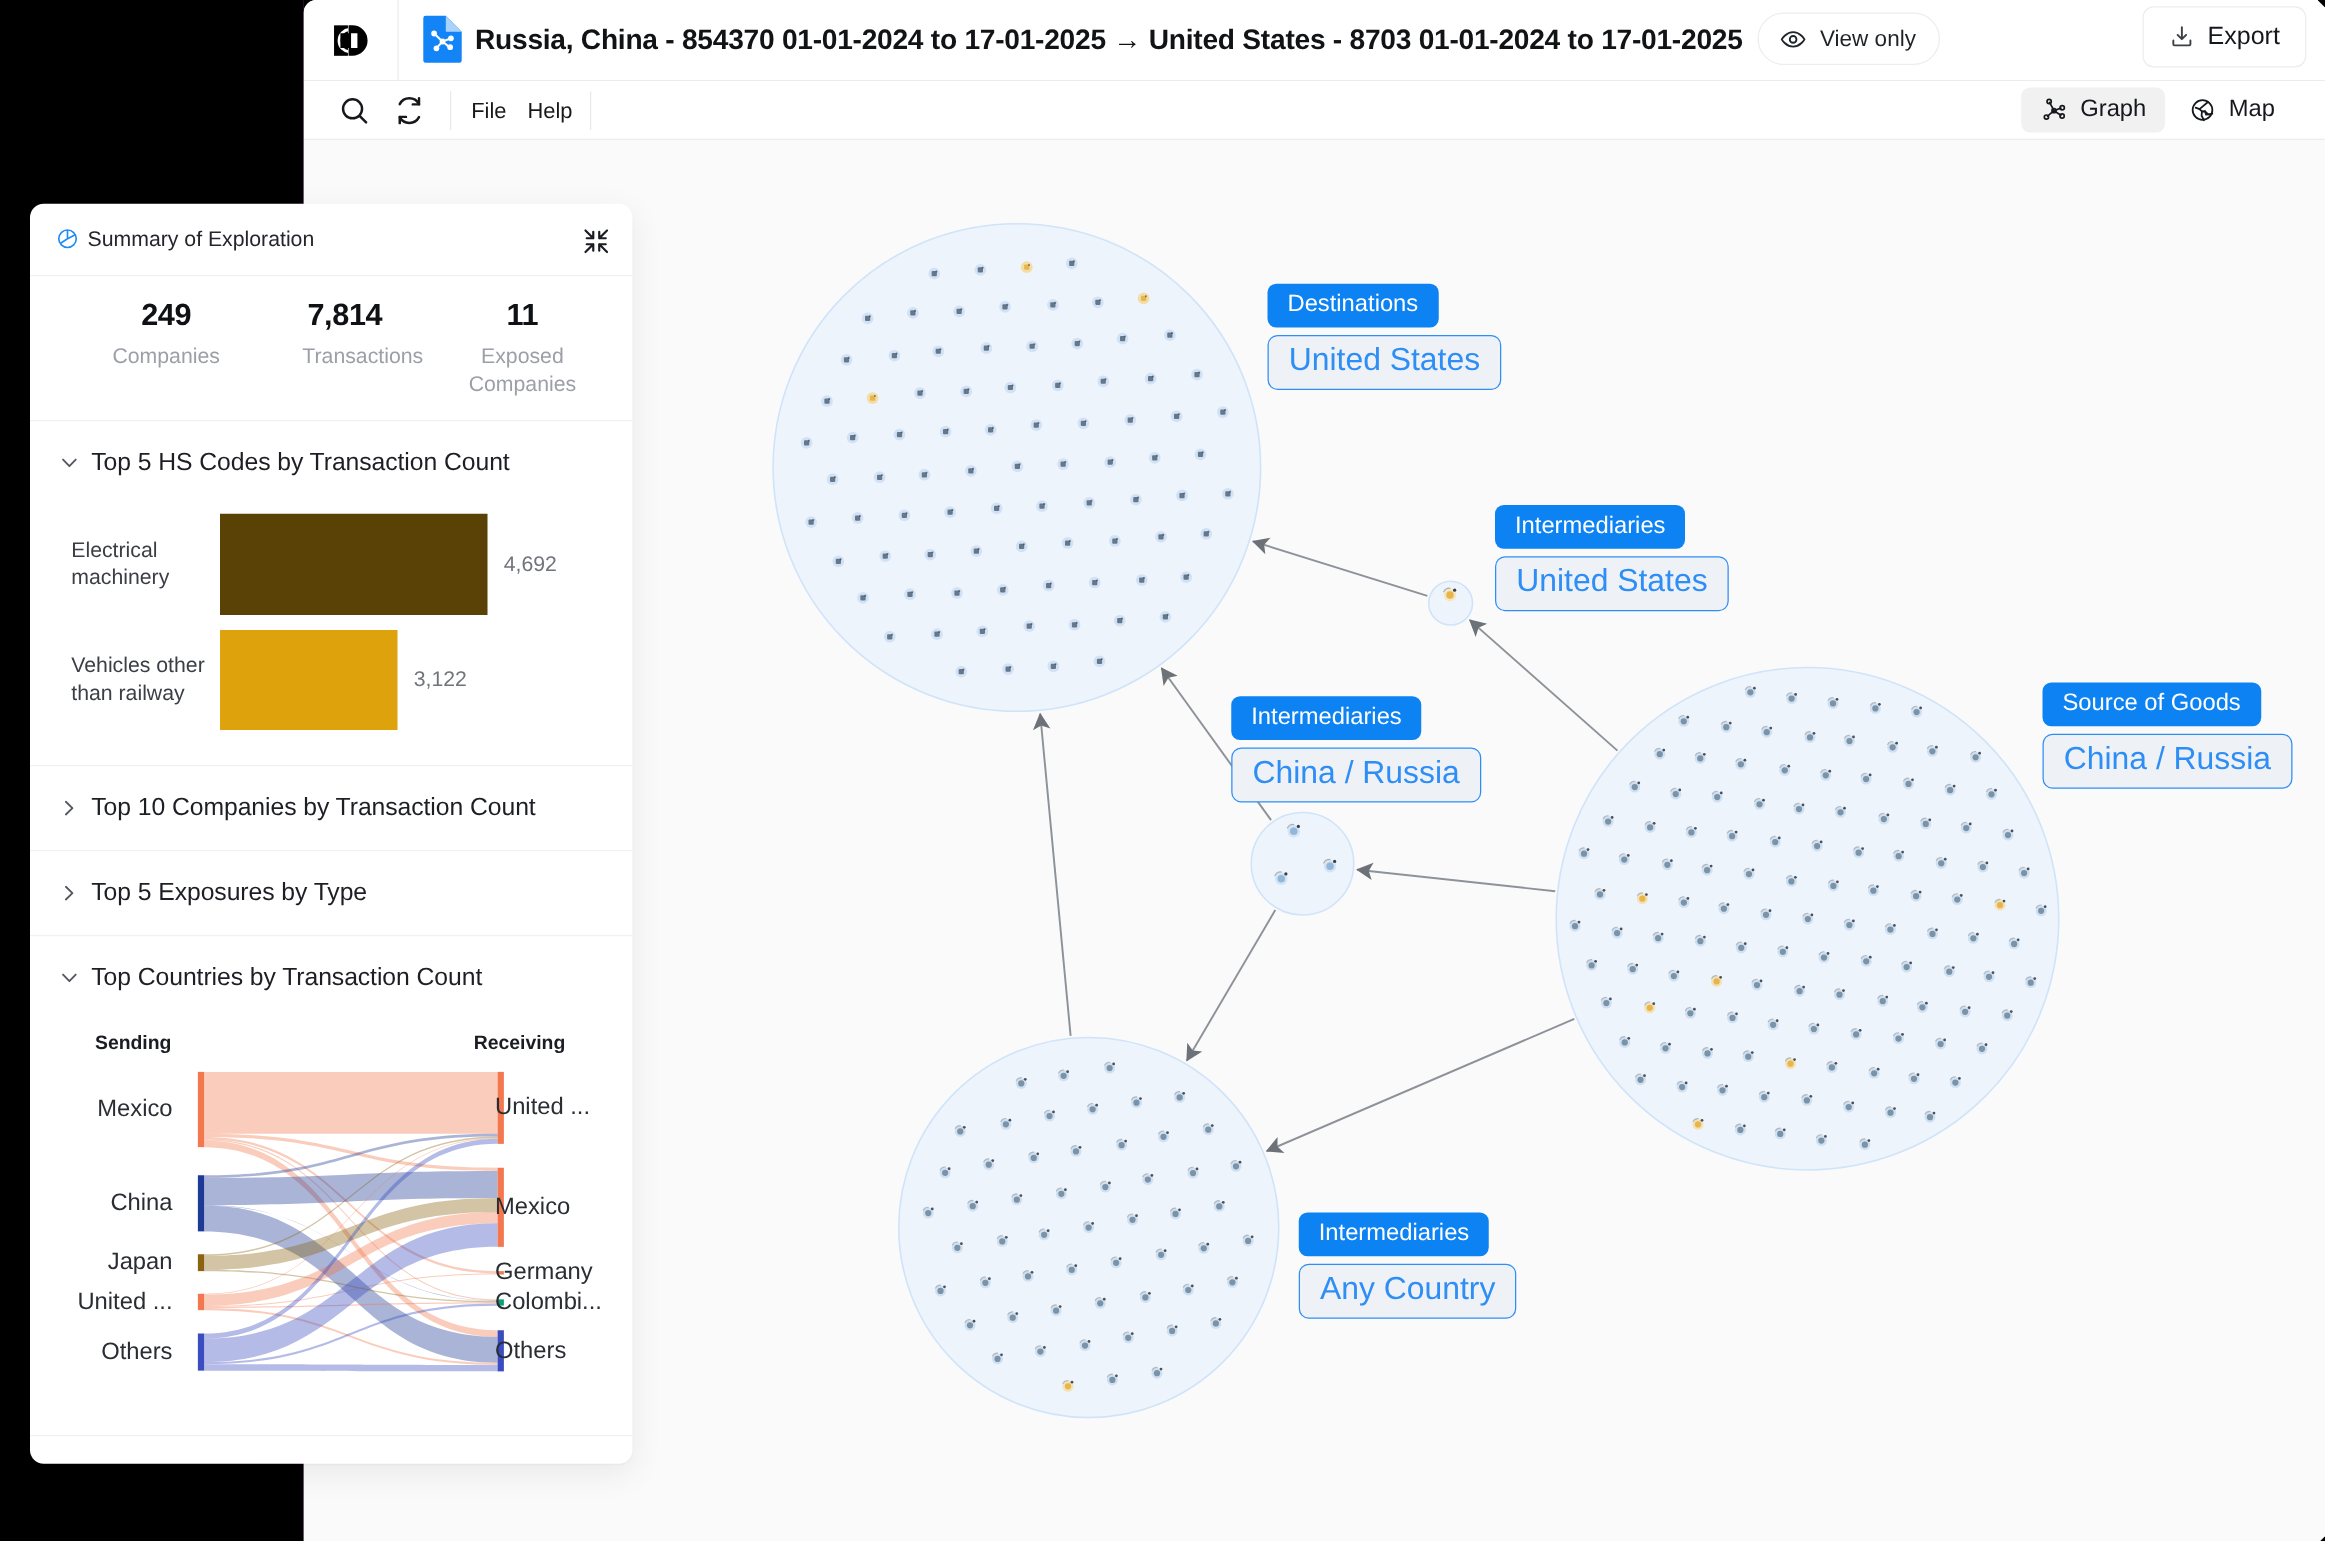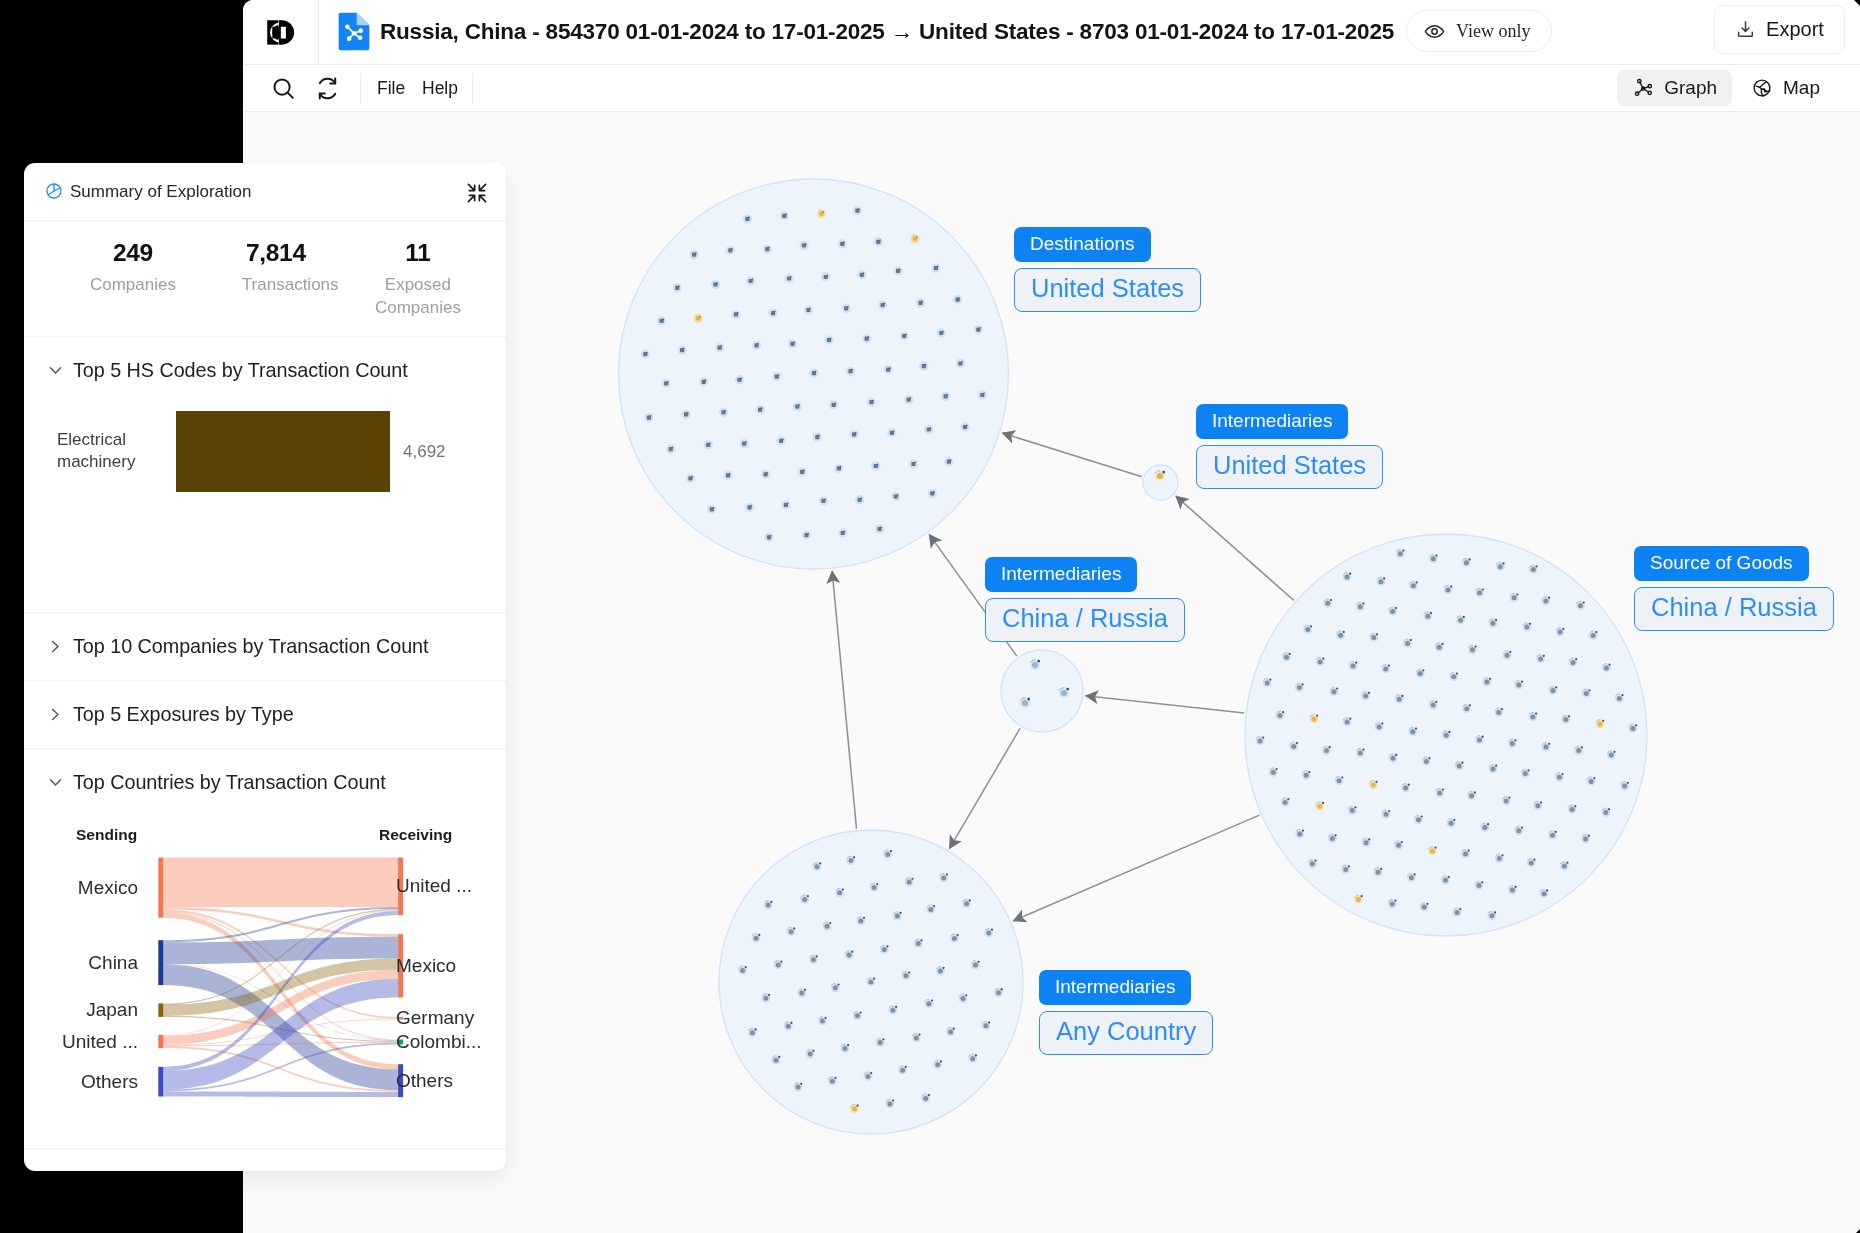--- a/index.html
+++ b/index.html
@@ -18,21 +18,21 @@
   #titlebar{position:absolute;left:0;top:0;width:1617px;height:65px;background:#fff;
             border-bottom:1px solid #ececec;box-sizing:border-box;}
   #logocell{position:absolute;left:0;top:0;width:76px;height:64px;
             border-right:1px solid #ececec;box-sizing:border-box;
             display:flex;align-items:center;justify-content:center;}
   #titlegroup{position:absolute;left:95px;top:0;height:64px;display:flex;align-items:center;gap:10px;}
   #doc-icon{width:32px;height:41px;display:block;}
   #title-text{font-size:22.5px;font-weight:700;color:#121315;letter-spacing:-0.2px;white-space:nowrap;}
   #viewonly{position:absolute;left:1163px;top:10px;width:146px;height:42px;box-sizing:border-box;
             display:flex;align-items:center;gap:11px;padding-left:17px;
-            border:1px solid #ededed;border-radius:21px;background:#fff;font-family:Liberation Serif, serif;}
+            border:1px solid #ededed;border-radius:21px;background:#fff;}
   #viewonly .lbl{font-size:18px;color:#1f2227;}
   #exportbtn{position:absolute;left:1471px;top:5px;width:131px;height:49px;box-sizing:border-box;
              display:flex;align-items:center;justify-content:center;gap:10px;
              border:1px solid #ededed;border-radius:9px;background:#fff;}
   #exportbtn .lbl{font-size:20px;color:#15171c;}
 
   
   #menubar{position:absolute;left:0;top:65px;width:1617px;height:47px;background:#fff;
            border-bottom:1px solid #ececec;box-sizing:border-box;}
   .mb-icon{position:absolute;top:11px;width:25px;height:25px;}
@@ -1241,20 +1241,25 @@
             <path d="M2.6 5 8 10.6 13.4 5"></path>
           </svg>
           <span class="tx">Top 5 HS Codes by Transaction Count</span>
         </div>
 <div id="hsbars">
           <div class="bar-row" style="top:7px;height:81px">
             <div class="bar-cat">Electrical machinery</div>
             <div class="bar-rect" style="width:214px;height:81px;background:#5a4105"></div>
             <div class="bar-val" style="left:379px">4,692</div>
           </div>
+          <div class="bar-row" style="top:100px;height:80px">
+            <div class="bar-cat">Vehicles other than railway</div>
+            <div class="bar-rect" style="width:142px;height:80px;background:#dda20c"></div>
+            <div class="bar-val" style="left:307px">3,122</div>
+          </div>
         </div>
 </div>
 <div class="sect">
 <div class="sect-head">
           <svg class="chev" viewBox="0 0 16 16" fill="none" stroke="#55585f" stroke-width="1.6" stroke-linecap="round" stroke-linejoin="round">
             <path d="M5 2.6 10.6 8 5 13.4"></path>
           </svg>
           <span class="tx">Top 10 Companies by Transaction Count</span>
         </div>
 </div>

